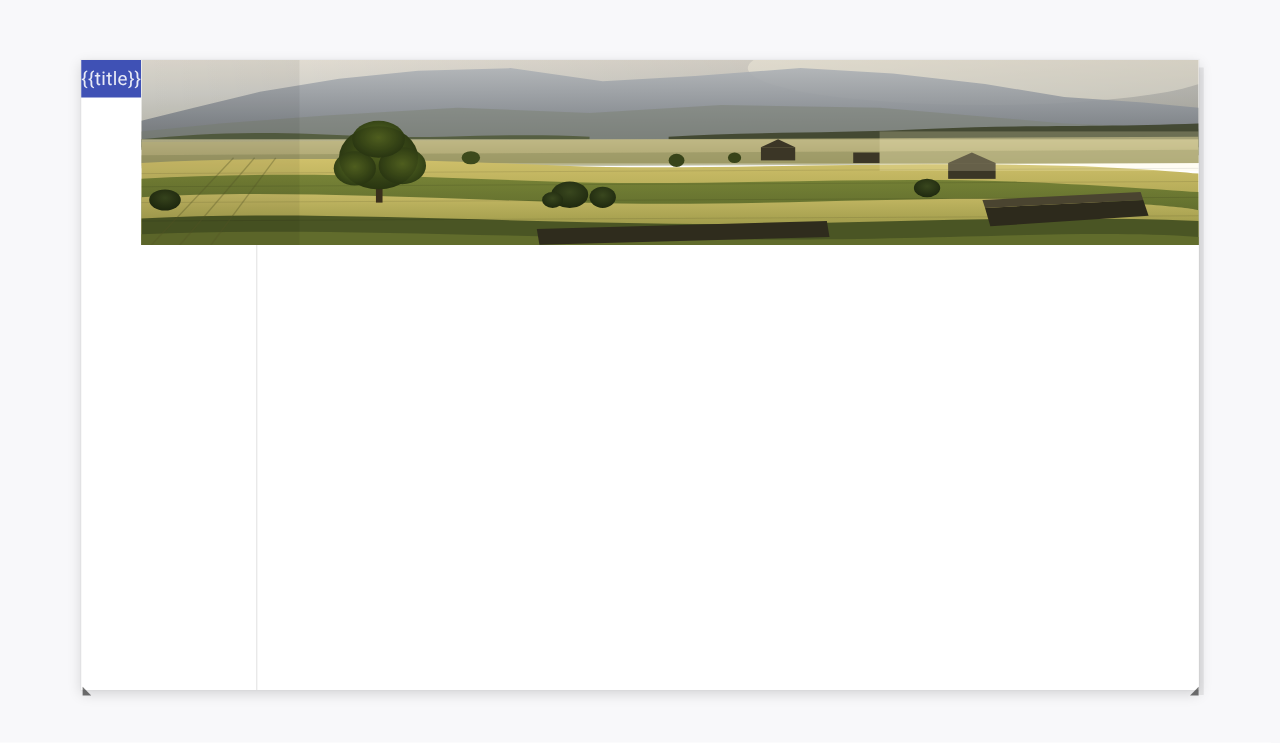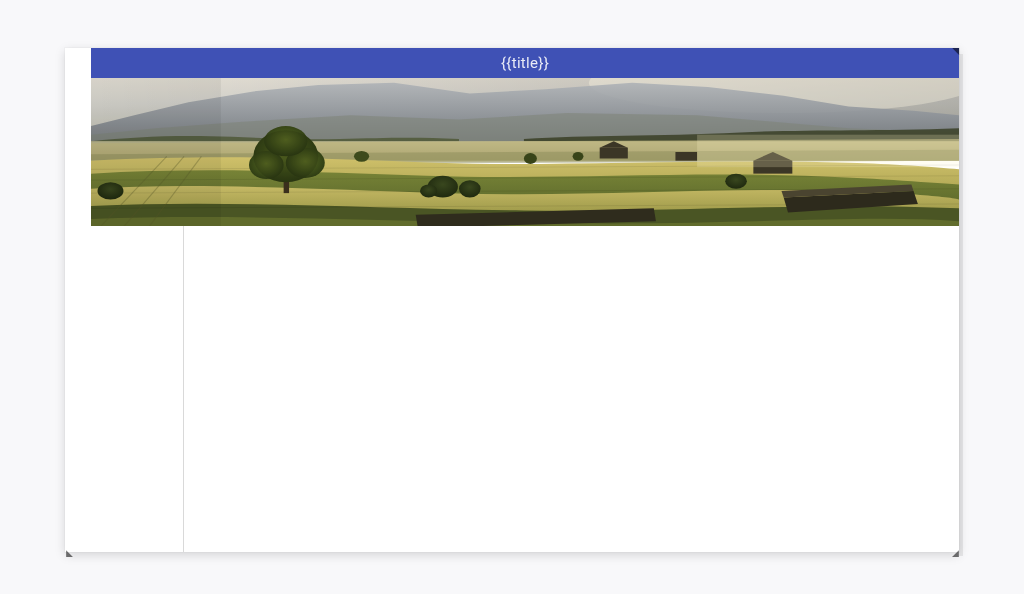--- a/index.html
+++ b/index.html
@@ -13,22 +13,21 @@
     }
     .card {
       position: absolute;
       top: 48px;
       left: 65px;
       width: 894px;
       height: 504px;
       background: #fff;
       box-shadow: 0 3px 10px rgba(0,0,0,0.15), 0 0 0 1px rgba(0,0,0,0.02);
       display: flex;
-      flex-direction: column;
-      padding-left: 26px;
+      flex-direction: row;
     }
     .card::after {
       content: "";
       position: absolute;
       right: -4px;
       top: 6px;
       bottom: -4px;
       width: 4px;
       background: rgba(0,0,0,0.07);
       pointer-events: none;

